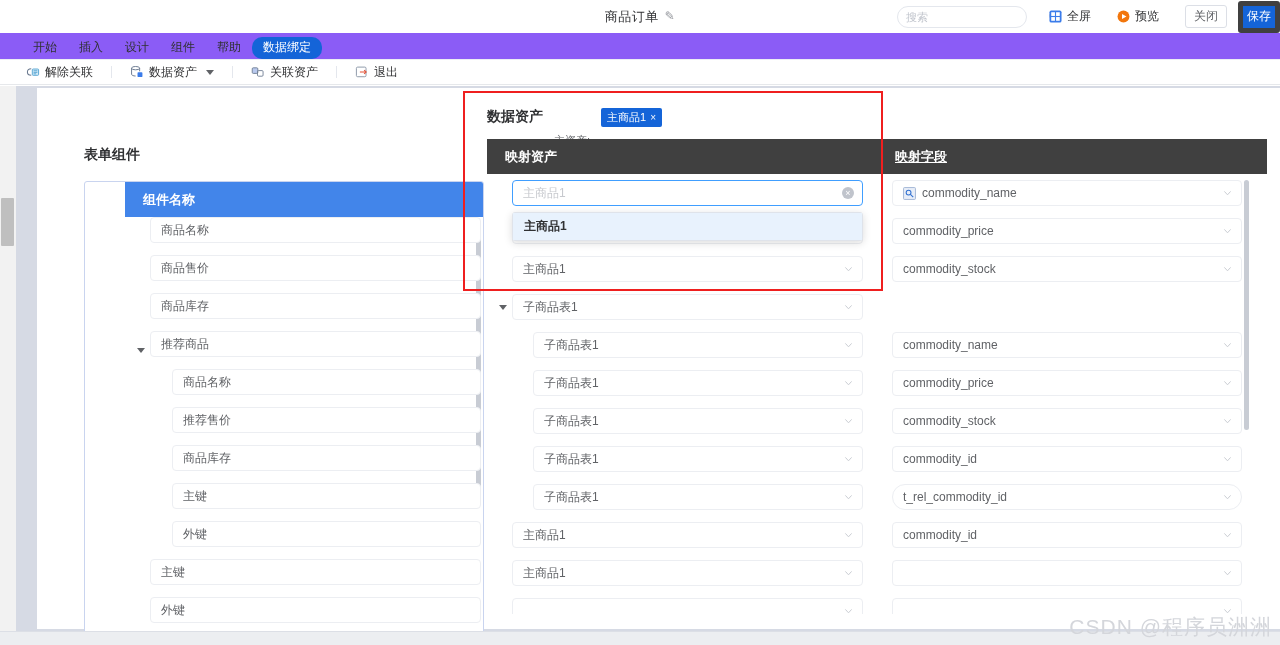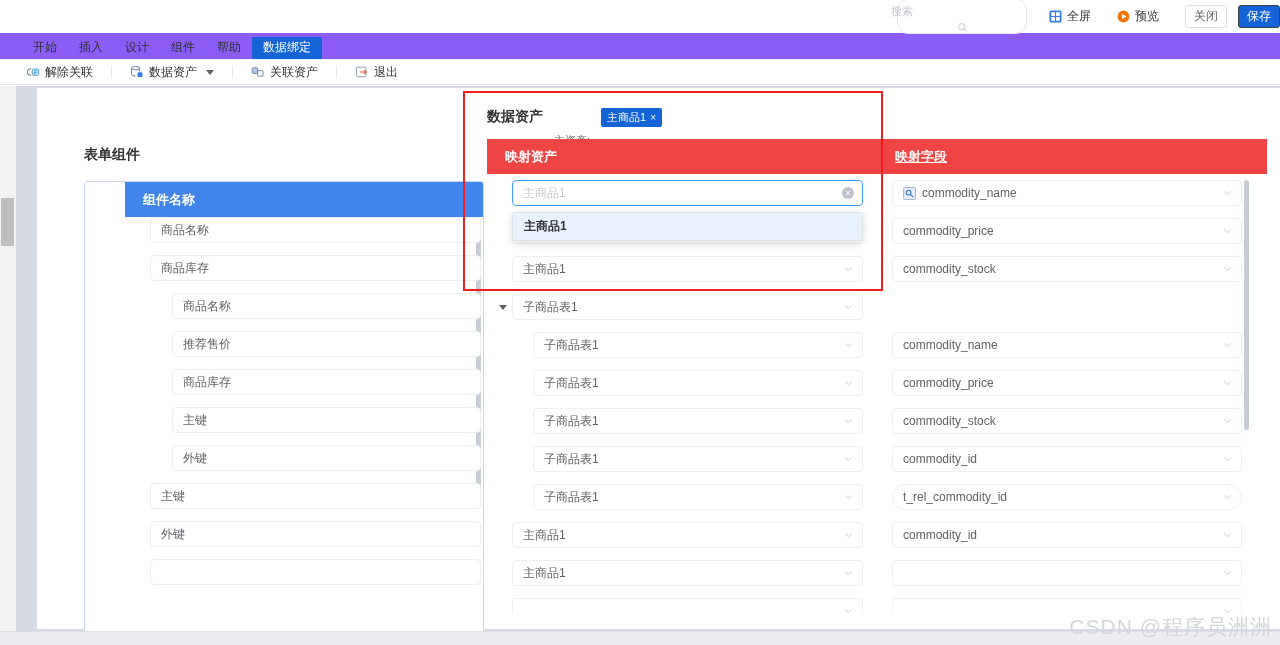--- a/index.html
+++ b/index.html
@@ -25,23 +25,23 @@
   }
   .doc-title .pencil {
     display: inline-block; margin-left: 6px; color: #909399;
     font-size: 12px; transform: translateY(-1px);
   }
   .top-right {
     position: absolute; right: 0; top: 0; height: 33px;
     display: flex; align-items: center; gap: 0;
   }
   .search-box {
-    width: 130px; height: 35px; border: 1px solid #e4e7ed;
+    width: 130px; height: 22px; border: 1px solid #e4e7ed;
     border-radius: 11px; display: flex; align-items: center;
-    padding: 0 8px; background: #fff; margin-right: 22px; flex-direction: column;
+    padding: 0 8px; background: #fff; margin-right: 22px;
   }
   .search-box input {
     border: 0; outline: 0; flex: 1; font-size: 11px; color: #606266;
     font-family: "Liberation Sans", sans-serif; background: transparent;
   }
   .search-box input::placeholder { color: #c0c4cc; }
   .mag { width: 11px; height: 11px; flex: 0 0 11px; }
   .top-act {
     display: flex; align-items: center; gap: 5px;
     font-size: 12px; color: #303133; margin-right: 26px; cursor: pointer;
@@ -49,37 +49,37 @@
   .ic-grid { width: 13px; height: 13px; display:block; }
   .ic-play { width: 13px; height: 13px; display:block; }
   .btn-close {
     width: 42px; height: 23px; border: 1px solid #dcdfe6; border-radius: 3px;
     background: #fff; color: #606266; font-size: 12px;
     display: flex; align-items: center; justify-content: center;
     cursor: pointer; margin-right: 11px;
     font-family: "Liberation Sans", sans-serif;
   }
   .btn-save {
-    width: 42px; height: 23px; border: 1px solid #404040; border-radius: 3px;
+    width: 42px; height: 32px; border: 5px solid #404040; border-radius: 3px;
     background: #1464d8; color: #fff; font-size: 12px;
     display: flex; align-items: center; justify-content: center;
     cursor: pointer; margin-right: 0px;
     font-family: "Liberation Sans", sans-serif;
   }
 
   
   .menubar {
     height: 26px; display: flex; align-items: flex-end;
     padding-left: 22px; background: #8b5cf6; gap: 0;
   }
   .menu-item {
     font-size: 12px; color: #303133; padding: 3px 11px 4px 11px;
     cursor: pointer; border-radius: 2px 2px 0 0; line-height: 15px;
   }
-  .menu-item.active { background: #1464d8; color: #ffffff; }
+  .menu-item.active { background: #1464d8; color: #ffffff; border-radius: 10px; }
 
   
   .toolbar {
     height: 26px; border-top: 1px solid #ebeef5; border-bottom: 1px solid #e6e8eb;
     display: flex; align-items: center; padding-left: 26px; background: #fff; font-family: Liberation Serif, serif;
   }
   .tb-item {
     display: flex; align-items: center; gap: 5px;
     font-size: 12px; color: #303133; cursor: pointer;
   }
@@ -120,21 +120,21 @@
   .tbl {
     border: 1px solid #c9d4ef; border-radius: 3px; overflow: hidden;
     background: #fff;
     padding-left: 40px;
   }
   .tbl-head {
     height: 35px; display: flex; align-items: center;
     padding-left: 18px; font-size: 13px; font-weight: bold; color: #ffffff;
   }
   .head-blue { background: #4285ea; }
-  .head-purple { background: #ef4444; }
+  .head-purple { background: #404040; }
   .tbl-body { position: relative; background: #fff; }
 
   .row { height: 38px; display: flex; align-items: flex-start; position: relative; }
   .fld {
     height: 26px; border: 1px solid #eceef2; border-radius: 4px;
     background: #fff; display: flex; align-items: center;
     font-size: 12px; color: #606266; padding: 0 10px; position: relative;
   }
   .chev {
     position: absolute; right: 9px; top: 50%; transform: translateY(-50%);
@@ -218,20 +218,23 @@
   }
   .bottom-strip {
     position: absolute; left: 0; bottom: 0; width: 1280px; height: 14px;
     background: #eceef1; border-top: 1px solid #dcdfe6;
   }
 </style>
 </head>
 <body>
 
 <div class="topbar">
+  <div class="doc-title">
+    <span>商品订单</span><span class="pencil">✎</span>
+  </div>
   <div class="top-right">
 
     <div class="search-box">
       <input placeholder="搜索" style="">
       <svg class="mag" viewBox="0 0 16 16">
         <circle cx="6.8" cy="6.8" r="4.6" fill="none" stroke="#c0c4cc" stroke-width="1.3"></circle>
         <line x1="10.2" y1="10.2" x2="14" y2="14" stroke="#c0c4cc" stroke-width="1.3"></line>
       </svg>
     </div>
 
@@ -327,21 +330,32 @@
           <div class="tbl-head head-blue">组件名称</div>
           <div class="tbl-body" id="left-body">
             <div class="vscroll" style="top:6px;height:270px;"></div>
           <div class="row">
                 <div class="fld lvl0">
                   <span>商品名称</span>
                 </div>
               </div>
               <div class="row">
                 <div class="fld lvl0">
+                  <span>商品售价</span>
+                </div>
+              </div>
+              <div class="row">
+                <div class="fld lvl0">
                   <span>商品库存</span>
+                </div>
+              </div>
+              <div class="row">
+                <span class="twisty" style="left: 12px; top: 17px;"></span>
+                <div class="fld lvl0">
+                  <span>推荐商品</span>
                 </div>
               </div>
               <div class="row">
                 <div class="fld lvl1">
                   <span>商品名称</span>
                 </div>
               </div>
               <div class="row">
                 <div class="fld lvl1">
                   <span>推荐售价</span>

